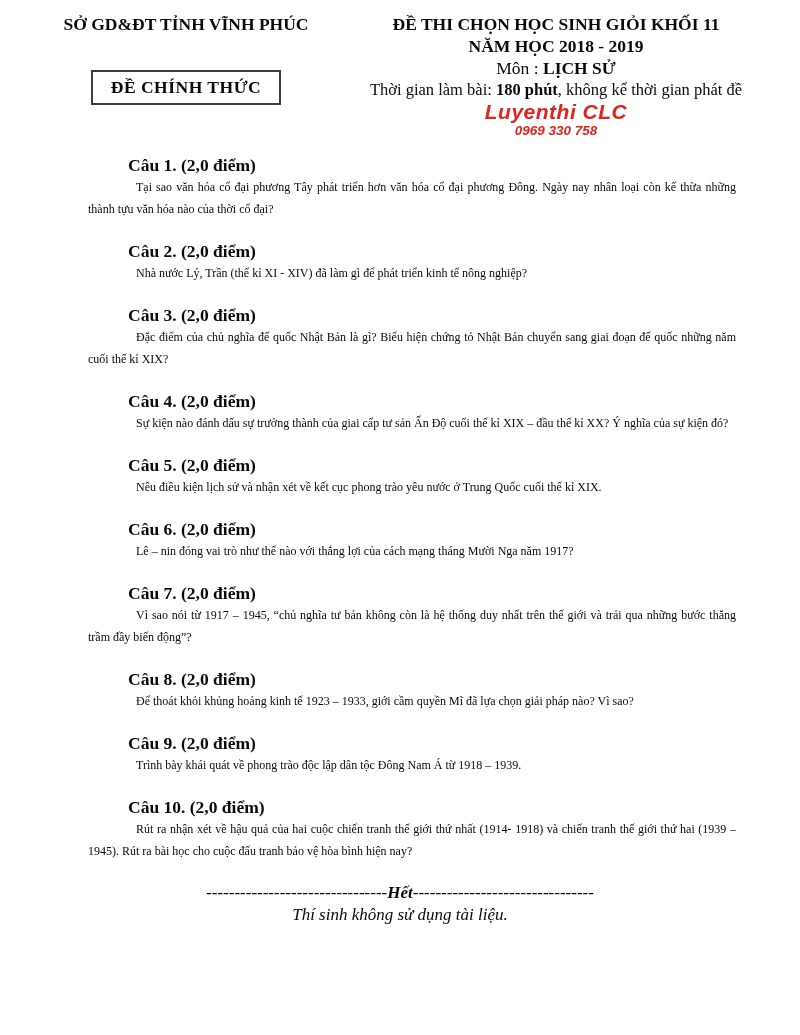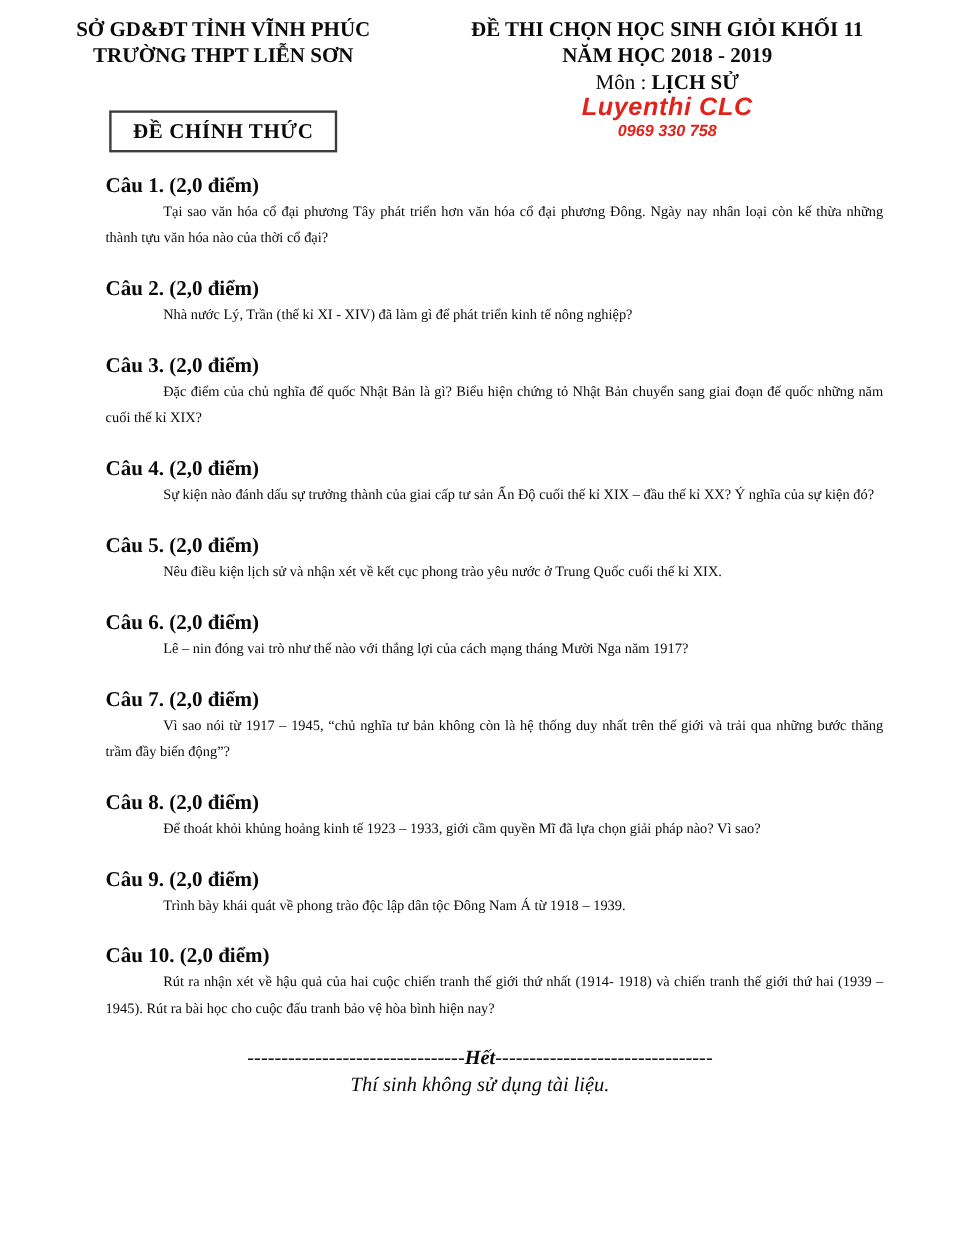--- a/index.html
+++ b/index.html
@@ -50,21 +50,21 @@
     font-weight: bold;
     font-style: italic;
     font-size: 13.5px;
     line-height: 15px;
     white-space: nowrap;
   }
 
   
   .questions { margin-top: 16px; padding: 0 64px 0 88px; }
   .question { margin-bottom: 20px; }
-  .q-label { font-weight: bold; font-size: 17.5px; line-height: 22px; }
+  .q-label { font-weight: bold; font-size: 17.5px; line-height: 22px; margin-left: 40px; }
   .q-text {
     margin: 0;
     font-size: 12px;
     line-height: 22px;
     text-align: justify;
     text-indent: 48px;
   }
 
   
   .footer { margin-top: 14px; text-align: center; }
@@ -73,29 +73,29 @@
   .footer-note { font-style: italic; font-size: 17px; line-height: 22px; }
 </style>
 </head>
 <body>
 
 <div class="page">
 
   <div class="header">
     <div class="h-left">
       <div class="h-left-line">SỞ GD&amp;ĐT TỈNH VĨNH PHÚC</div>
-      <div class="h-left-line">TRƯỜNG THPT LIỄN SƠN</div>
       <div>
         <span class="official-box">ĐỀ CHÍNH THỨC</span>
       </div>
     </div>
     <div class="h-right">
       <div class="h-right-line1">ĐỀ THI CHỌN HỌC SINH GIỎI KHỐI 11</div>
       <div class="h-right-line2">NĂM HỌC 2018 - 2019</div>
       <div class="h-right-line3"><span>Môn : </span><span class="subject">LỊCH SỬ</span></div>
+      <div class="h-right-line4"><span>Thời gian làm bài: </span><span class="duration">180 phút</span><span>, không kể thời gian phát đề</span></div>
       <div class="brand">Luyenthi CLC</div>
       <div class="brand-phone">0969 330 758</div>
     </div>
   </div>
 
   <div class="questions">
     <div class="question">
       <div class="q-label">Câu 1. (2,0 điểm)</div>
       <p class="q-text">Tại sao văn hóa cổ đại phương Tây phát triển hơn văn hóa cổ đại phương Đông. Ngày nay nhân loại còn kế thừa những thành tựu văn hóa nào của thời cổ đại?</p>
     </div>

